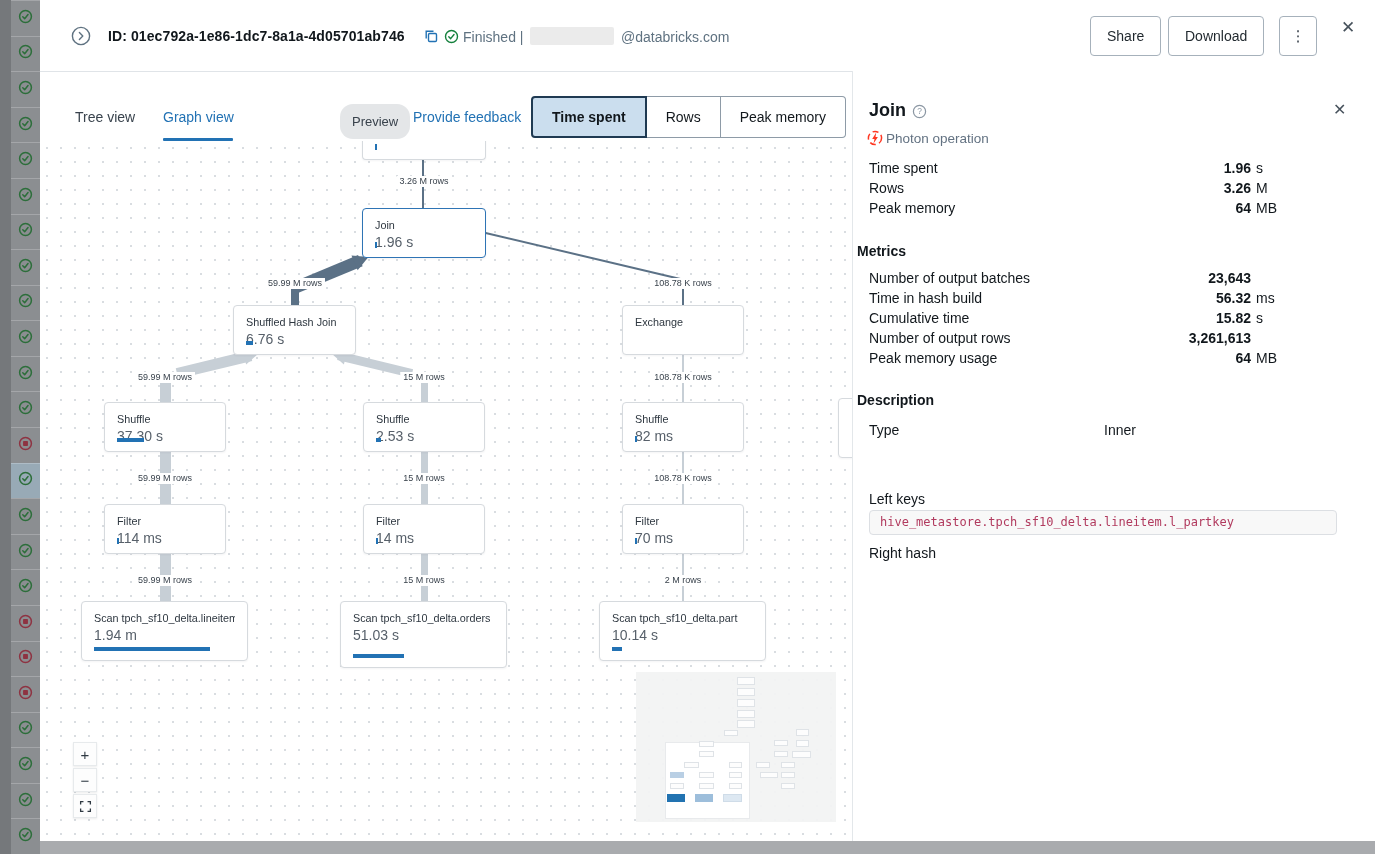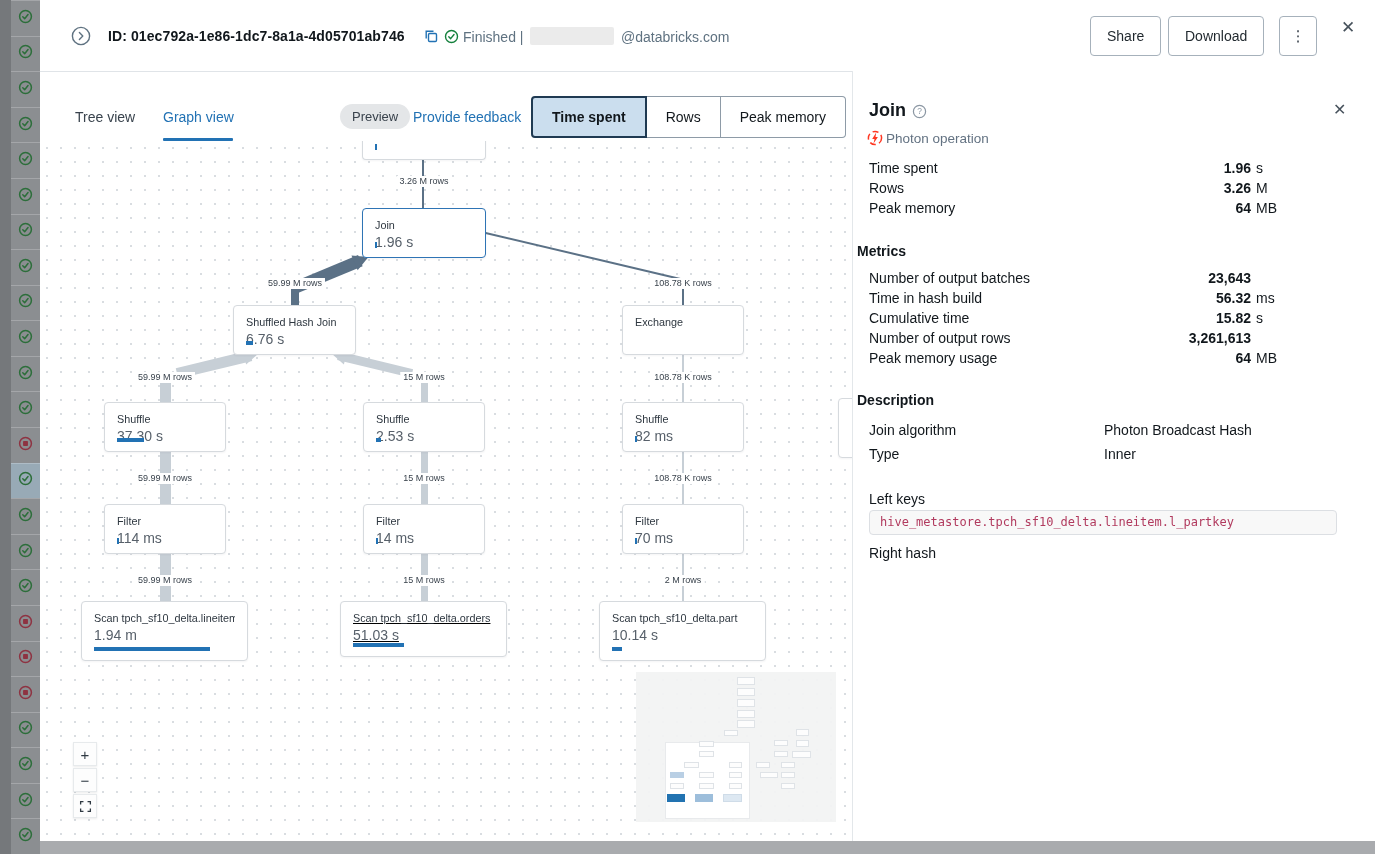--- a/index.html
+++ b/index.html
@@ -28,21 +28,21 @@
         border-radius:4px;font-size:14px;color:#1f272d;display:flex;align-items:center;justify-content:center;
         padding:0 16px;cursor:pointer;font-family:inherit;}
   .hbtn.kebab{width:38px;padding:0;font-size:15px;color:#39424c;letter-spacing:0;}
   .hclose{position:absolute;left:1301px;top:19px;font-size:17px;color:#47525c;cursor:pointer;line-height:1;}
 
   
   .tab{position:absolute;top:109px;font-size:14px;cursor:pointer;}
   .tab.tree{left:35px;color:#39434d;}
   .tab.graph{left:123px;color:#2272b4;font-weight:500;}
   .tab-underline{position:absolute;left:123px;top:138px;width:70px;height:3px;background:#2272b4;border-radius:1px;}
-  .pill{position:absolute;left:300px;top:104px;height:25px;padding:0 12px;border-radius:13px;background:#e4e6e8;
+  .pill{position:absolute;left:300px;top:104px;height:35px;padding:0 12px;border-radius:13px;background:#e4e6e8;
         font-size:13px;color:#39424c;display:flex;align-items:center;}
   .feedback{position:absolute;left:373px;top:109px;font-size:14px;color:#2272b4;cursor:pointer;}
   .seg-group{position:absolute;left:491px;top:96px;height:42px;display:flex;}
   .seg{box-sizing:border-box;height:42px;display:flex;align-items:center;padding:0 19px;font-size:14px;color:#11171c;
        background:#fff;border:1px solid #8e9ba7;border-left-width:0;cursor:pointer;font-family:inherit;}
   .seg:first-child{border-left-width:1px;border-radius:4px 0 0 4px;}
   .seg:last-child{border-radius:0 4px 4px 0;}
   .seg.on{background:#cbdeee;border:2px solid #1f3a52;font-weight:700;border-radius:4px 0 0 4px;}
 
   
@@ -402,21 +402,21 @@
         <div class="gnode" style="left: 582px; top: 363px; width: 122px; height: 50px;">
           <div class="t">Filter</div>
           <div class="d">70 ms</div>
           <div class="gbar" style="width: 2px; height: 6px; bottom: 9px; background: rgb(34, 114, 180);"></div>
         </div>
         <div class="gnode" style="left: 41px; top: 460px; width: 167px; height: 60px;">
           <div class="t">Scan tpch_sf10_delta.lineitem</div>
           <div class="d">1.94 m</div>
           <div class="gbar" style="width: 116px; height: 4px; bottom: 9px; background: rgb(34, 114, 180);"></div>
         </div>
-        <div class="gnode" style="left: 300px; top: 460px; width: 167px; height: 56px; text-decoration: underline;">
+        <div class="gnode" style="left: 300px; top: 460px; width: 167px; height: 67px;">
           <div class="t">Scan tpch_sf10_delta.orders</div>
           <div class="d">51.03 s</div>
           <div class="gbar" style="width: 51px; height: 4px; bottom: 9px; background: rgb(34, 114, 180);"></div>
         </div>
         <div class="gnode" style="left: 559px; top: 460px; width: 167px; height: 60px;">
           <div class="t">Scan tpch_sf10_delta.part</div>
           <div class="d">10.14 s</div>
           <div class="gbar" style="width: 10px; height: 4px; bottom: 9px; background: rgb(34, 114, 180);"></div>
         </div>
         <div class="gnode" style="left: 798px; top: 257px; width: 80px; height: 60px;"></div>
@@ -481,24 +481,20 @@
           </div>
           <div class="prow">
             <span>Peak memory usage</span>
             <span class="v">64</span>
             <span class="u">MB</span>
           </div>
         </div>
       <div class="sechead" style="top:321px;">Description</div>
       <div class="rows" id="desc-rows" style="top:347px;width:468px;">
           <div class="drow">
-            <span class="dl">Join algorithm</span>
-            <span>Photon Broadcast Hash</span>
-          </div>
-          <div class="drow">
             <span class="dl">Type</span>
             <span>Inner</span>
           </div>
         </div>
       <div class="keylabel" style="top:420px;">Left keys</div>
       <div class="codeblock" style="top:439px;">hive_metastore.tpch_sf10_delta.lineitem.l_partkey</div>
       <div class="keylabel" style="top:474px;">Right hash</div>
     </div>
   </div>
 </div>

